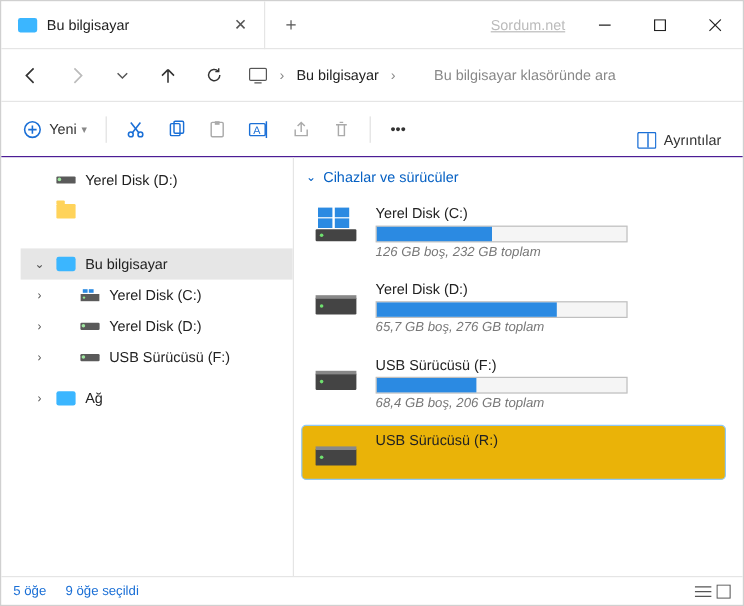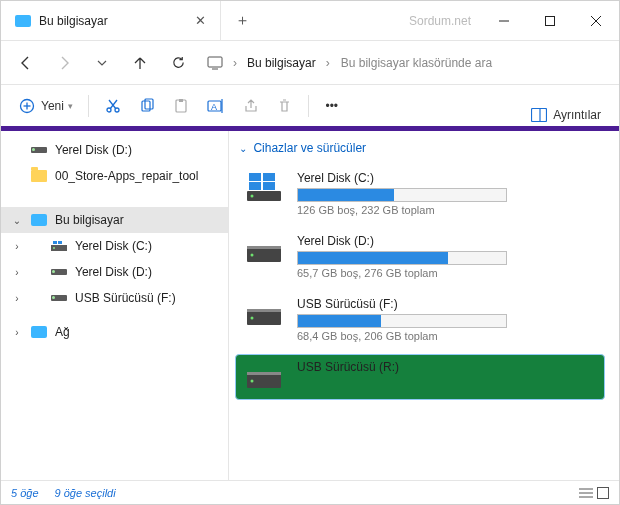--- a/index.html
+++ b/index.html
@@ -3,62 +3,62 @@
 <meta charset="utf-8">
 <style>
 * { margin: 0; padding: 0; box-sizing: border-box; font-family: "Segoe UI", sans-serif; }
 body { width: 620px; height: 505px; background: #fff; border: 1px solid #d0d0d0; overflow: hidden; font-size: 12px; color: #222; }
 
 .titlebar { display: flex; align-items: center; height: 40px; border-bottom: 1px solid #e5e5e5; }
 .tab { display: flex; align-items: center; gap: 8px; padding: 0 14px; height: 40px; border-right: 1px solid #e5e5e5; min-width: 220px; }
 .tab-close { margin-left: auto; color: #555; font-size: 13px; }
 .new-tab { padding: 0 14px; color: #555; font-size: 15px; }
 .titlebar-spacer { flex: 1; }
-.watermark { color: #bbb; font-size: 12px; padding-right: 10px; }
+.watermark { color: #bbb; font-size: 12px; padding-right: 10px; text-decoration: underline; }
 .win-controls { display: flex; }
 .win-btn { width: 46px; height: 40px; display: flex; align-items: center; justify-content: center; color: #222; }
 
 .navbar { display: flex; align-items: center; height: 44px; padding: 0 8px; gap: 4px; border-bottom: 1px solid #e5e5e5; }
 .nav-btn { width: 34px; height: 34px; display: flex; align-items: center; justify-content: center; color: #333; border-radius: 4px; }
 .nav-btn.disabled { color: #bbb; }
 .breadcrumb { display: flex; align-items: center; gap: 10px; margin-left: 8px; }
 .bc-sep { color: #888; }
-.search { flex: 1; margin-left: 7px; color: #888; font-size: 12px; padding-right: 8px; text-align: left; }
-
-.toolbar { display: flex; align-items: center; height: 46px; padding: 0 10px; border-bottom: 5px solid #4c1d95; gap: 2px; }
+.search { flex: 1; margin-left: 28px; color: #888; font-size: 12px; padding-right: 8px; text-align: left; }
+
+.toolbar { display: flex; align-items: center; height: 46px; padding: 0 10px; border-bottom: 1px solid #4c1d95; gap: 2px; }
 .tool-btn { height: 32px; padding: 0 8px; display: flex; align-items: center; justify-content: center; border-radius: 4px; color: #1a6fd6; }
 .tool-btn.gray { color: #888; }
 .tool-btn .chev { font-size: 9px; margin-left: 4px; color: #888; }
 .tool-divider { width: 1px; height: 22px; background: #e0e0e0; margin: 0 6px; }
 .tool-spacer { flex: 1; }
 .details-btn { display: flex; align-items: flex-end; gap: 6px; color: #333; }
 
-.body-area { display: flex; height: 349px; }
+.body-area { display: flex; height: 349px; padding-left: 16px; }
 .sidebar { width: 228px; border-right: 1px solid #e5e5e5; padding-top: 6px; overflow: hidden; }
 .side-item { display: flex; align-items: center; gap: 8px; height: 26px; padding-left: 30px; font-size: 12px; color: #222; }
 .side-item.indent { padding-left: 50px; }
 .side-item .exp { position: absolute; left: 10px; font-size: 10px; color: #555; width: 12px; text-align: center; }
 .side-item { position: relative; }
 .side-item.selected { background: #e6e6e6; }
 .side-gap { height: 18px; }
 
 .main { flex: 1; padding: 10px 14px 0 6px; position: relative; }
 .section-header { display: flex; align-items: center; gap: 6px; color: #0560c3; font-size: 12px; margin-bottom: 10px; padding-left: 4px; }
 .section-header .chev { font-size: 10px; }
 .drive-row { display: flex; align-items: flex-start; gap: 12px; padding: 6px 8px; border-radius: 4px; margin-bottom: 6px; }
-.drive-row.selected { background: #15803d; border: 1px solid #8fc8f5; padding: 5px 7px; }
+.drive-row.selected { background: #eab308; border: 1px solid #8fc8f5; padding: 5px 7px; }
 .drive-icon { width: 42px; height: 34px; display: flex; align-items: center; justify-content: center; flex-shrink: 0; }
 .drive-body { flex: 1; }
 .drive-title { font-size: 12px; color: #222; margin-bottom: 3px; }
 .bar { width: 210px; height: 14px; border: 1px solid #bfbfbf; background: #f5f5f5; margin-bottom: 2px; }
 .bar-fill { height: 100%; background: #2b8ae2; }
-.drive-sub { font-size: 11px; color: #777; }
+.drive-sub { font-size: 11px; color: #777; font-style: italic; }
 .main-inner { position: relative; }
 
-.statusbar { border-top: 1px solid #e5e5e5; height: 25px; display: flex; align-items: center; padding: 0 10px; font-size: 11px; color: #1a6fd6; gap: 16px; font-style: italic; }
+.statusbar { border-top: 1px solid #e5e5e5; height: 25px; display: flex; align-items: center; padding: 0 10px; font-size: 11px; color: #1a6fd6; gap: 16px; }
 .status-spacer { flex: 1; }
 .view-icons { display: flex; gap: 4px; color: #555; }
 
 
 .ico { width: 16px; height: 16px; display: inline-flex; align-items: center; justify-content: center; }
 .folder-y { width: 16px; height: 12px; background: #ffd35a; border-radius: 1px; position: relative; }
 .folder-y::before { content: ""; position: absolute; top: -3px; left: 0; width: 7px; height: 3px; background: #ffd35a; border-radius: 1px 1px 0 0; }
 .disk-sm { width: 16px; height: 6px; background: #5a5a5a; border-radius: 1px; position: relative; }
 .disk-sm::after { content: ""; position: absolute; left: 1px; top: 1px; width: 3px; height: 3px; background: #9fe69f; border-radius: 50%; }
 .monitor-sm { width: 16px; height: 12px; background: #3bb6ff; border-radius: 2px; }
@@ -206,21 +206,20 @@
     <div class="side-item">
         <span class="ico">
           <span class="disk-sm"></span>
         </span>
         <span>Yerel Disk (D:)</span>
       </div>
     <div class="side-item">
         <span class="ico">
           <span class="folder-y"></span>
         </span>
-        <span>00_Store-Apps_repair_tool</span>
       </div>
     <div class="side-gap"></div>
     <div class="side-item selected">
       <span class="exp">⌄</span>
       <span class="ico">
           <span class="monitor-sm"></span>
         </span>
       <span>Bu bilgisayar</span>
     </div>
     <div class="side-item indent">

